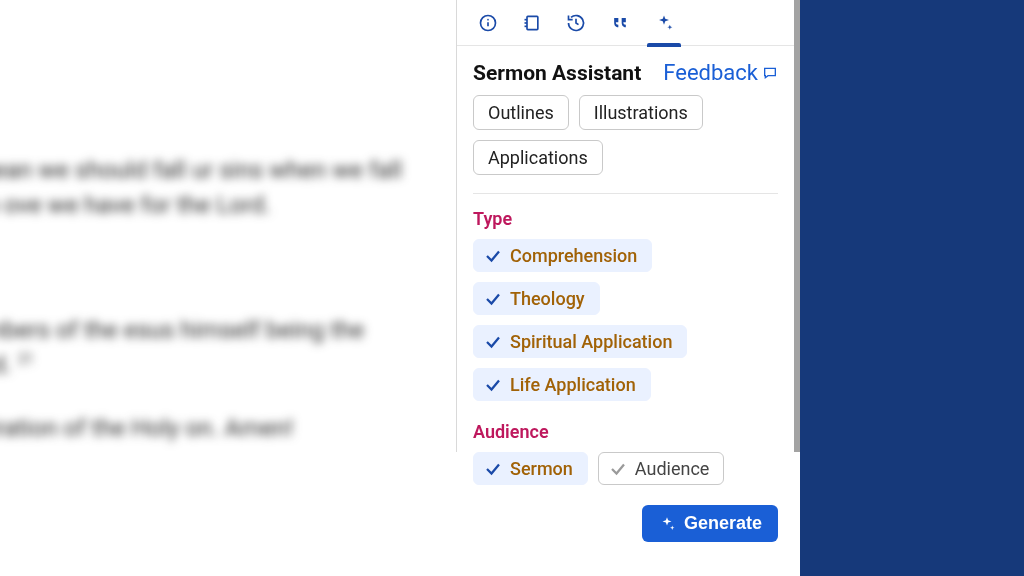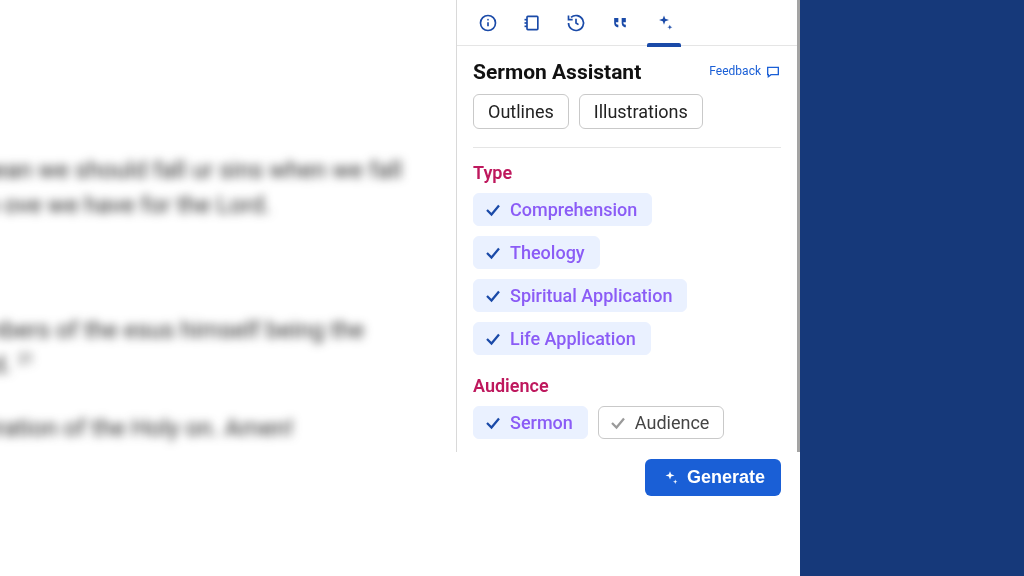--- a/index.html
+++ b/index.html
@@ -20,21 +20,21 @@
     font-size: 24px;
     line-height: 1.45;
   }
   .doc-area .blurred p { margin-bottom: 28px; }
   .doc-area .blurred sup { font-size: 14px; vertical-align: super; }
 
   .panel {
     flex: 0 0 344px;
     height: 452px;
     border-left: 1px solid #d9d9d9;
-    border-right: 3px solid #a3a3a3;
+    border-right: 6px solid #a3a3a3;
     background: #fff;
     display: flex;
     flex-direction: column;
   }
 
   .right-strip {
     flex: 1;
     background: #16397a;
     height: 576px;
   }
@@ -61,21 +61,21 @@
     height: 4px; background: #1a4aa8; border-radius: 2px 2px 0 0;
   }
 
   
   .panel-header {
     display: flex; align-items: center; justify-content: space-between;
     padding: 14px 16px 10px 16px;
   }
   .panel-header h2 { font-size: 21px; font-weight: 700; color: #111; }
   .feedback-link {
-    color: #1a5fd6; font-size: 12px; display: flex; gap: 4px;
+    color: #1a5fd6; font-size: 22px; display: flex; align-items: center; gap: 4px;
     cursor: pointer;
   }
   .feedback-link svg { width: 16px; height: 16px; }
 
   
   .panel-body { padding: 0 16px 16px 16px; display: flex; flex-direction: column; }
 
   .chipgroup { display: flex; flex-wrap: wrap; gap: 10px; margin-bottom: 14px; text-align: center; }
   .chip {
     border: 1px solid #c9c9c9;
@@ -105,21 +105,21 @@
     padding: 5px 14px 5px 10px;
     font-size: 18px;
     color: #444;
     background: #fff;
     cursor: pointer;
   }
   .toggle svg { width: 18px; height: 18px; stroke: #9a9a9a; stroke-width: 3; fill: none; }
   .toggle.on {
     background: #eaf1ff;
     border-color: #eaf1ff;
-    color: #8b5cf6;
+    color: #a16207;
     font-weight: 500;
   }
   .toggle.on svg { stroke: #1a4aa8; }
 
   .generate-row { display: flex; justify-content: flex-end; }
   .generate-btn {
     background: #1a5fd6;
     color: #fff;
     border: none;
     border-radius: 6px;
@@ -189,20 +189,21 @@
           <path d="M4 5h16v11H9l-4 3v-3H4V5z"></path>
         </svg>
     </div>
   </div>
 
   <div class="panel-body">
 
     <div class="chipgroup">
       <div class="chip">Outlines</div>
       <div class="chip">Illustrations</div>
+      <div class="chip">Applications</div>
     </div>
 
     <hr class="sep">
 
     <div class="section-label">Type</div>
     <div class="togglegroup">
       <div class="toggle on">
         <svg viewBox="0 0 24 24">
             <polyline points="4 12 10 18 20 6"></polyline>
           </svg>

